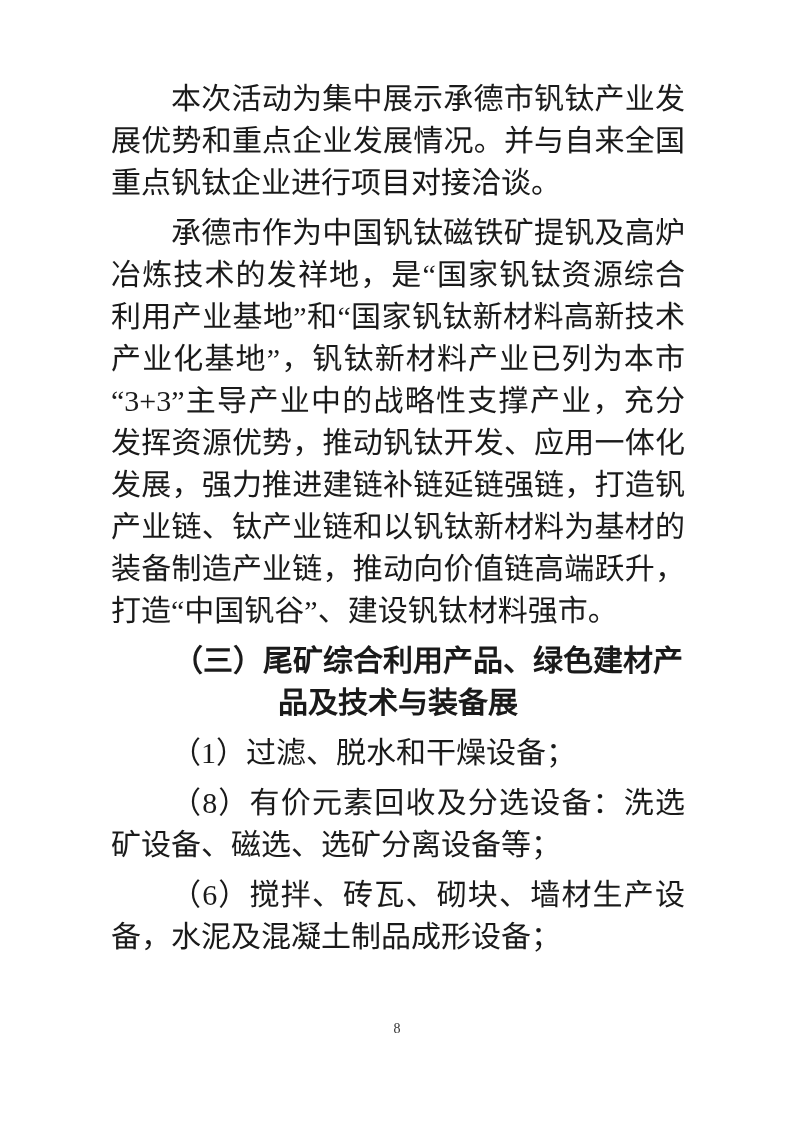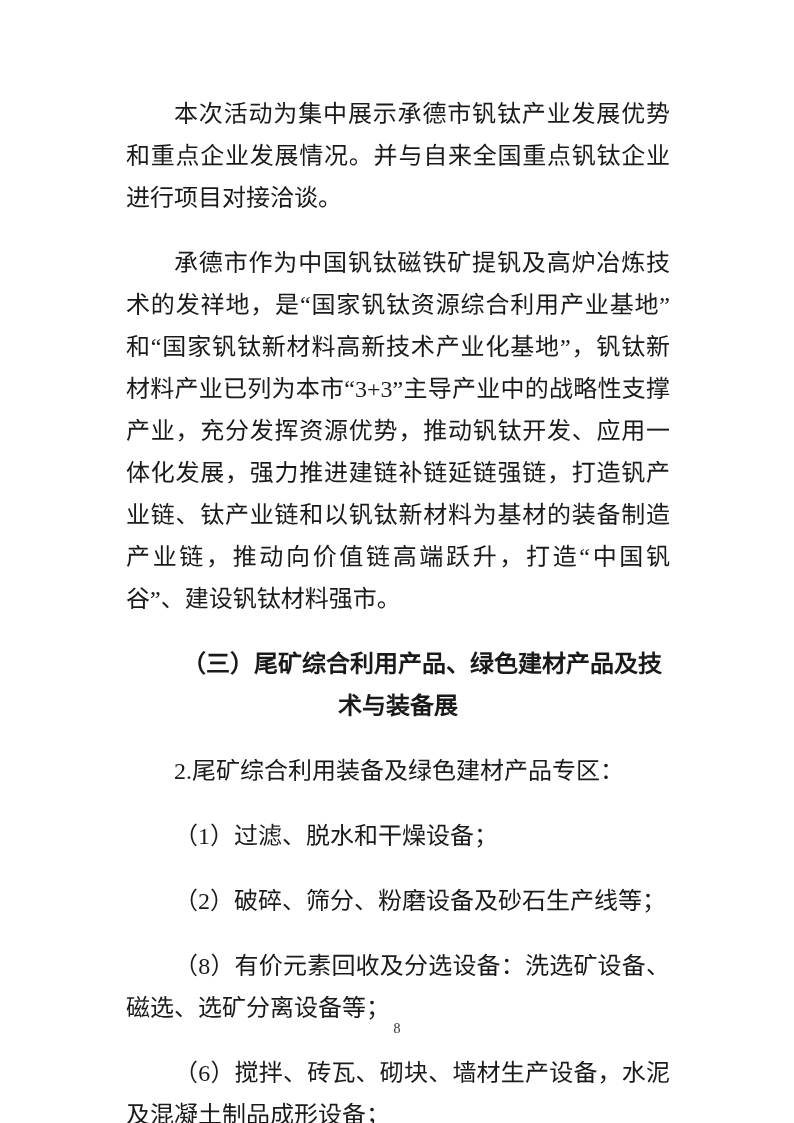--- a/index.html
+++ b/index.html
@@ -18,23 +18,23 @@
     color: #000000;
     font-family: "Liberation Serif", "DejaVu Serif", serif;
   }
   .content {
     position: absolute;
     left: 111px;
     top: 70px;
     width: 574px;
   }
   .content p {
-    margin: 15px;
+    margin: 0;
     padding: 8px 0 0 0;
-    font-size: 24px;
+    font-size: 30px;
     line-height: 42px;
     text-align: justify;
     text-indent: 2em;
     word-break: break-all;
     overflow-wrap: break-word;
     color: #1a1a1a;
   }
   .content p.heading {
     font-weight: bold;
     text-align: center;
@@ -52,20 +52,18 @@
   }
 </style>
 </head>
 <body>
 
 <div class="page">
   <div class="content" id="content">
       <p class="body">本次活动为集中展示承德市钒钛产业发展优势和重点企业发展情况。并与自来全国重点钒钛企业进行项目对接洽谈。</p>
       <p class="body">承德市作为中国钒钛磁铁矿提钒及高炉冶炼技术的发祥地，是“国家钒钛资源综合利用产业基地”和“国家钒钛新材料高新技术产业化基地”，钒钛新材料产业已列为本市“3+3”主导产业中的战略性支撑产业，充分发挥资源优势，推动钒钛开发、应用一体化发展，强力推进建链补链延链强链，打造钒产业链、钛产业链和以钒钛新材料为基材的装备制造产业链，推动向价值链高端跃升，打造“中国钒谷”、建设钒钛材料强市。</p>
       <p class="heading">（三）尾矿综合利用产品、绿色建材产品及技术与装备展</p>
-      <p class="body">2.尾矿综合利用装备及绿色建材产品专区：</p>
       <p class="body">（1）过滤、脱水和干燥设备；</p>
-      <p class="body">（2）破碎、筛分、粉磨设备及砂石生产线等；</p>
       <p class="body">（8）有价元素回收及分选设备：洗选矿设备、磁选、选矿分离设备等；</p>
       <p class="body">（6）搅拌、砖瓦、砌块、墙材生产设备，水泥及混凝土制品成形设备；</p>
     </div>
   <div class="page-number">8</div>
 </div>
 
 </body></html>

